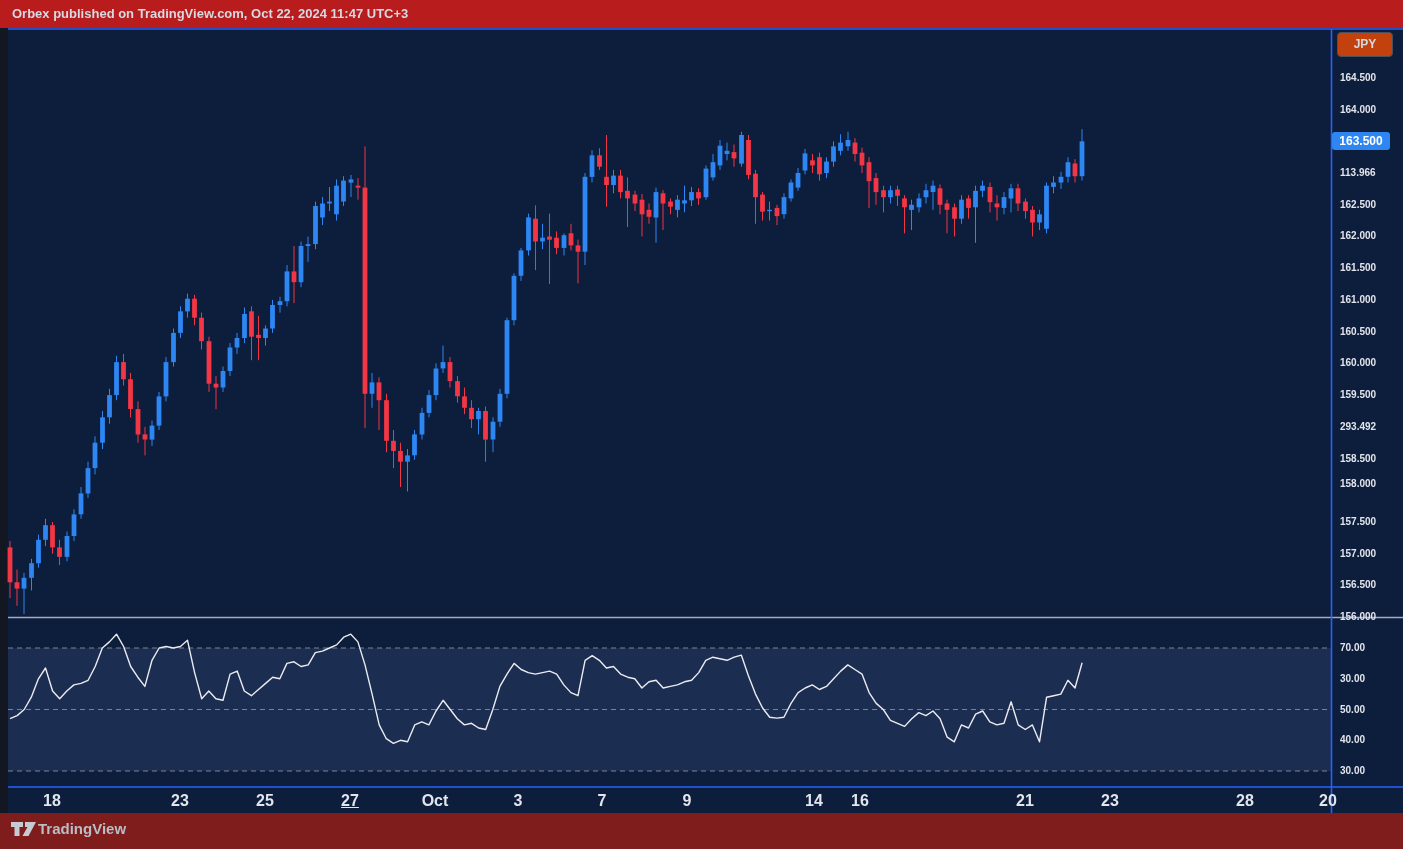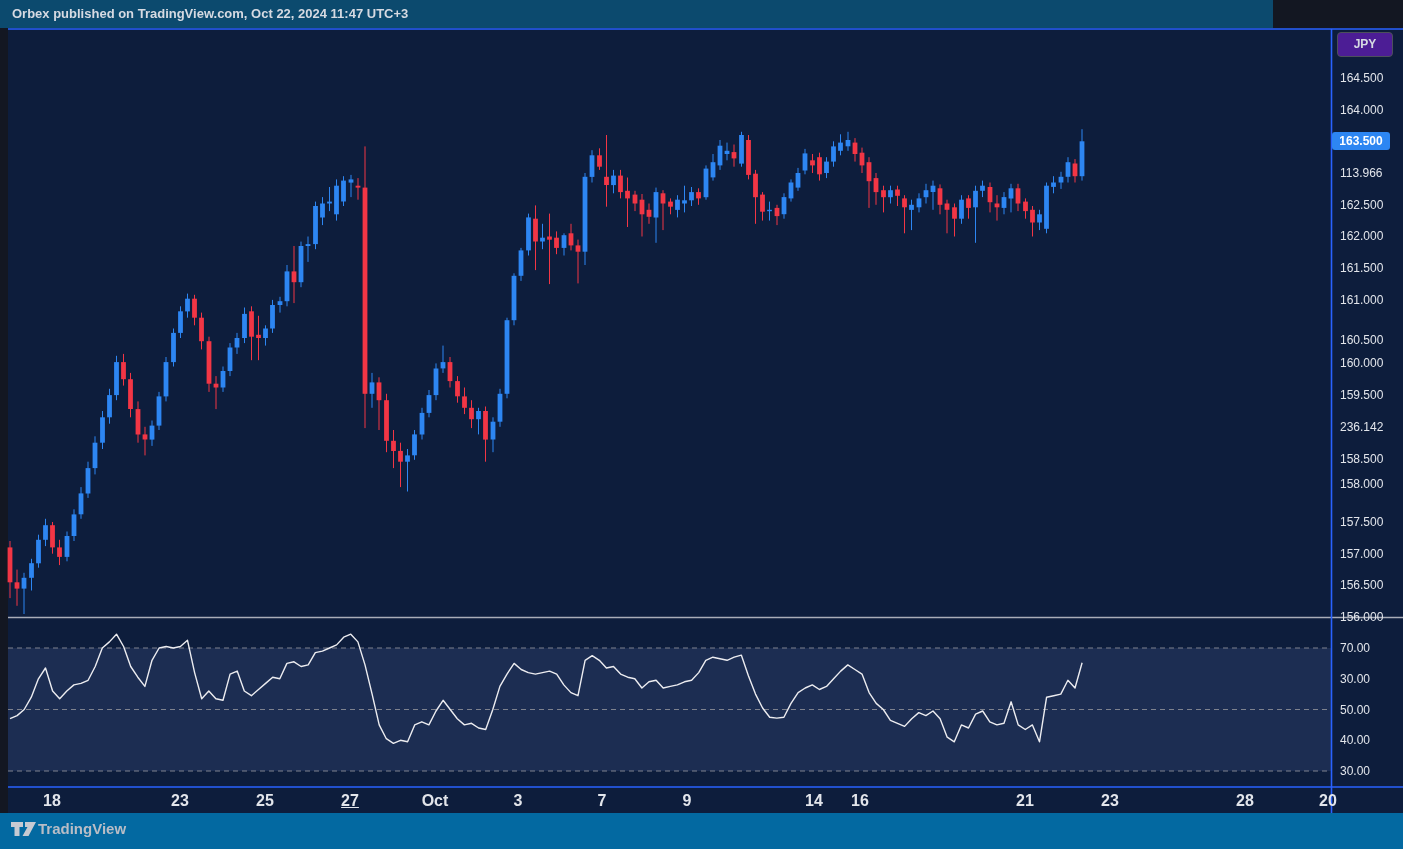--- a/index.html
+++ b/index.html
@@ -1,30 +1,30 @@
 <!DOCTYPE html>
 <html><head>
 <meta charset="utf-8">
 <style>
   html,body{margin:0;padding:0;background:#131722;}
   .root{position:relative;width:1403px;height:849px;background:#131722;overflow:hidden;
         font-family:"Liberation Sans",sans-serif;}
-  .topbar{position:absolute;left:0;top:0;width:1273px;height:28px;background:#0c4a6e;}
+  .topbar{position:absolute;left:0;top:0;width:1403px;height:28px;background:#b91c1c;}
   .topbar span{display:block;padding-left:12px;line-height:27px;font-size:13px;font-weight:bold;color:#d6dae2;}
   #chart{position:absolute;left:0;top:0;}
   .axis-label{position:absolute;left:1340px;width:60px;height:16px;line-height:16px;
-        font-size:12px;font-weight:normal;color:#e2e5eb;white-space:nowrap;}
+        font-size:10px;font-weight:bold;color:#e2e5eb;white-space:nowrap;}
   .date-label{position:absolute;top:791px;height:20px;line-height:20px;transform:translateX(-50%);
         font-size:16px;font-weight:bold;color:#e2e5eb;white-space:nowrap;}
-  .jpy{position:absolute;left:1337px;top:32px;width:54px;height:23px;background:#4c1d95;
+  .jpy{position:absolute;left:1337px;top:32px;width:54px;height:23px;background:#c2410c;
         border:1px solid #4c505c;border-radius:4px;text-align:center;line-height:23px;
         font-size:12px;font-weight:bold;color:#d6dae2;cursor:pointer;}
   .tag{position:absolute;left:1332px;top:132px;width:58px;height:18px;background:#2d86f2;
         border-radius:3px;text-align:center;line-height:18px;font-size:12px;font-weight:bold;color:#fff;}
-  .footer{position:absolute;left:0;top:813px;width:1403px;height:36px;background:#0369a1;}
+  .footer{position:absolute;left:0;top:813px;width:1403px;height:36px;background:#7f1d1d;}
   .footer .brand{position:absolute;left:38px;top:7px;font-size:15px;font-weight:bold;color:#b9bdc6;}
   .footer svg{position:absolute;left:11px;top:8px;}
 </style>
 </head>
 <body>
 
 <div class="root">
 
   <div class="topbar">
     <span>Orbex published on TradingView.com, Oct 22, 2024 11:47 UTC+3</span>
@@ -353,24 +353,24 @@
 
   <div id="priceLabels">
       <div class="axis-label" style="top: 70px;">164.500</div>
       <div class="axis-label" style="top: 102px;">164.000</div>
       <div class="axis-label" style="top: 133px;">163.500</div>
       <div class="axis-label" style="top: 165px;">113.966</div>
       <div class="axis-label" style="top: 197px;">162.500</div>
       <div class="axis-label" style="top: 228px;">162.000</div>
       <div class="axis-label" style="top: 260px;">161.500</div>
       <div class="axis-label" style="top: 292px;">161.000</div>
-      <div class="axis-label" style="top: 332px;">160.500</div>
+      <div class="axis-label" style="top: 324px;">160.500</div>
       <div class="axis-label" style="top: 355px;">160.000</div>
       <div class="axis-label" style="top: 387px;">159.500</div>
-      <div class="axis-label" style="top: 419px;">236.142</div>
+      <div class="axis-label" style="top: 419px;">293.492</div>
       <div class="axis-label" style="top: 451px;">158.500</div>
       <div class="axis-label" style="top: 476px;">158.000</div>
       <div class="axis-label" style="top: 514px;">157.500</div>
       <div class="axis-label" style="top: 546px;">157.000</div>
       <div class="axis-label" style="top: 577px;">156.500</div>
       <div class="axis-label" style="top: 609px;">156.000</div>
     </div>
   <div id="rsiLabels">
       <div class="axis-label" style="top: 640px;">70.00</div>
       <div class="axis-label" style="top: 671px;">30.00</div>

